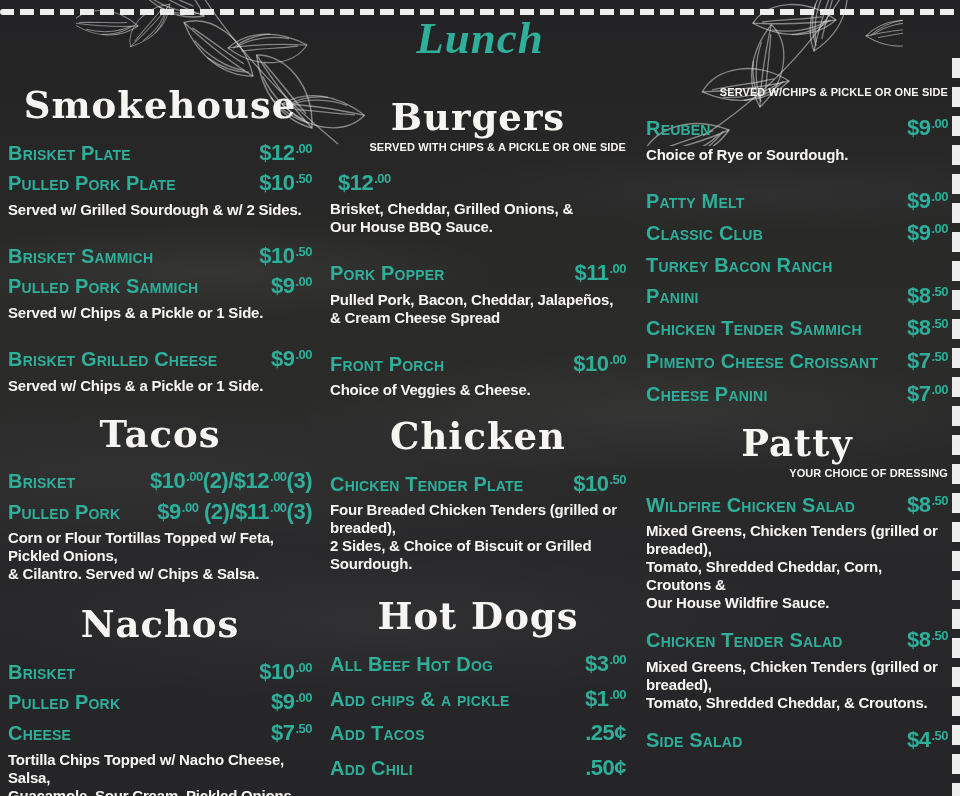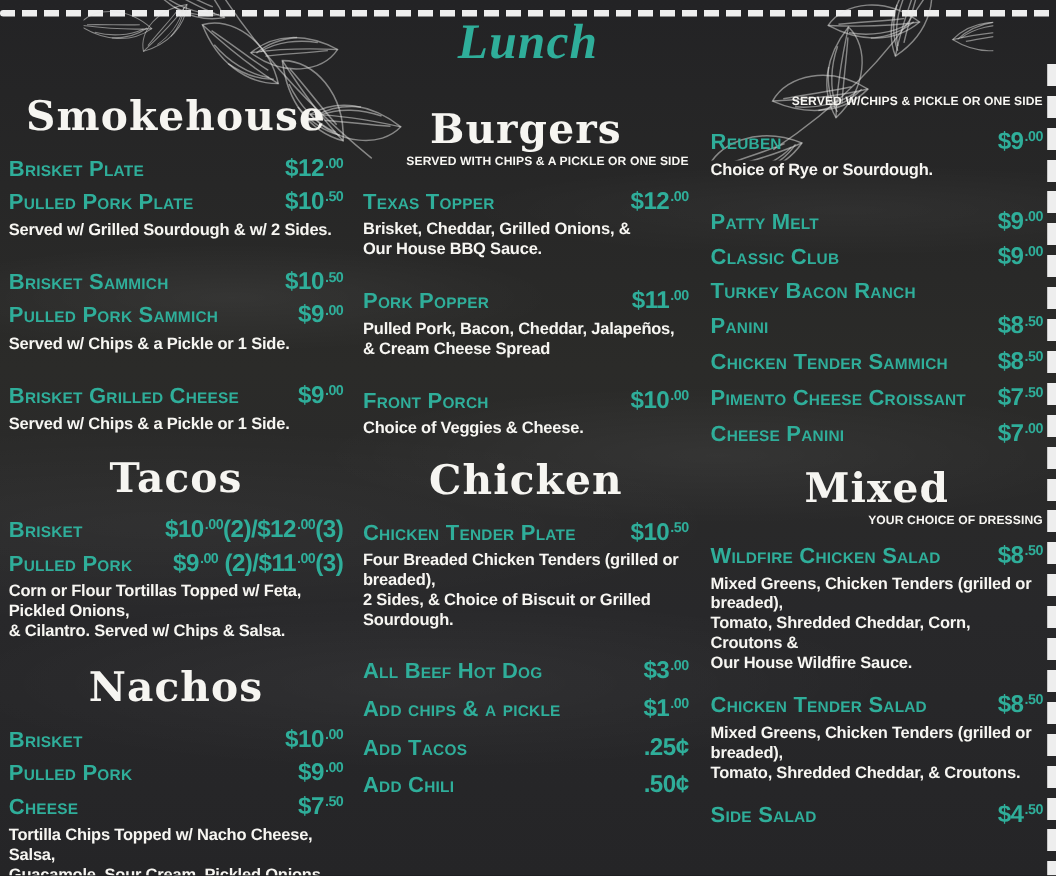--- a/index.html
+++ b/index.html
@@ -207,21 +207,20 @@
 Jalapeños, &amp; Cilantro.</div>
         </div>
       </div>
     </div>
   <div class="col" id="col2">
       <div class="section sec-burgers">
         <div class="script-header">Burgers</div>
         <div class="section-subtitle">SERVED WITH CHIPS &amp; A PICKLE OR ONE SIDE</div>
         <div class="group">
           <div class="item-row">
-            <span class="item-name">Texas Topper</span>
             <span class="item-price"><span>$12</span><span class="sup">.00</span></span>
           </div>
           <div class="item-desc">Brisket, Cheddar, Grilled Onions, &amp;
 Our House BBQ Sauce.</div>
         </div>
         <div class="group">
           <div class="item-row">
             <span class="item-name">Pork Popper</span>
             <span class="item-price"><span>$11</span><span class="sup">.00</span></span>
           </div>
@@ -241,20 +240,21 @@
         <div class="group">
           <div class="item-row">
             <span class="item-name">Chicken Tender Plate</span>
             <span class="item-price"><span>$10</span><span class="sup">.50</span></span>
           </div>
           <div class="item-desc">Four Breaded Chicken Tenders (grilled or breaded),
 2 Sides, &amp; Choice of Biscuit or Grilled Sourdough.</div>
         </div>
       </div>
       <div class="section sec-hot-dogs">
+        <div class="script-header">Hot Dogs</div>
         <div class="group">
           <div class="item-row">
             <span class="item-name">All Beef Hot Dog</span>
             <span class="item-price"><span>$3</span><span class="sup">.00</span></span>
           </div>
           <div class="item-row">
             <span class="item-name">Add chips &amp; a pickle</span>
             <span class="item-price"><span>$1</span><span class="sup">.00</span></span>
           </div>
           <div class="item-row">
@@ -303,21 +303,21 @@
             <span class="item-name">Pimento Cheese Croissant</span>
             <span class="item-price"><span>$7</span><span class="sup">.50</span></span>
           </div>
           <div class="item-row">
             <span class="item-name">Cheese Panini</span>
             <span class="item-price"><span>$7</span><span class="sup">.00</span></span>
           </div>
         </div>
       </div>
       <div class="section sec-salads">
-        <div class="script-header">Mixed</div>
+        <div class="script-header">Patty</div>
         <div class="section-subtitle">YOUR CHOICE OF DRESSING</div>
         <div class="group">
           <div class="item-row">
             <span class="item-name">Wildfire Chicken Salad</span>
             <span class="item-price"><span>$8</span><span class="sup">.50</span></span>
           </div>
           <div class="item-desc">Mixed Greens, Chicken Tenders (grilled or breaded),
 Tomato, Shredded Cheddar, Corn, Croutons &amp;
 Our House Wildfire Sauce.</div>
         </div>

